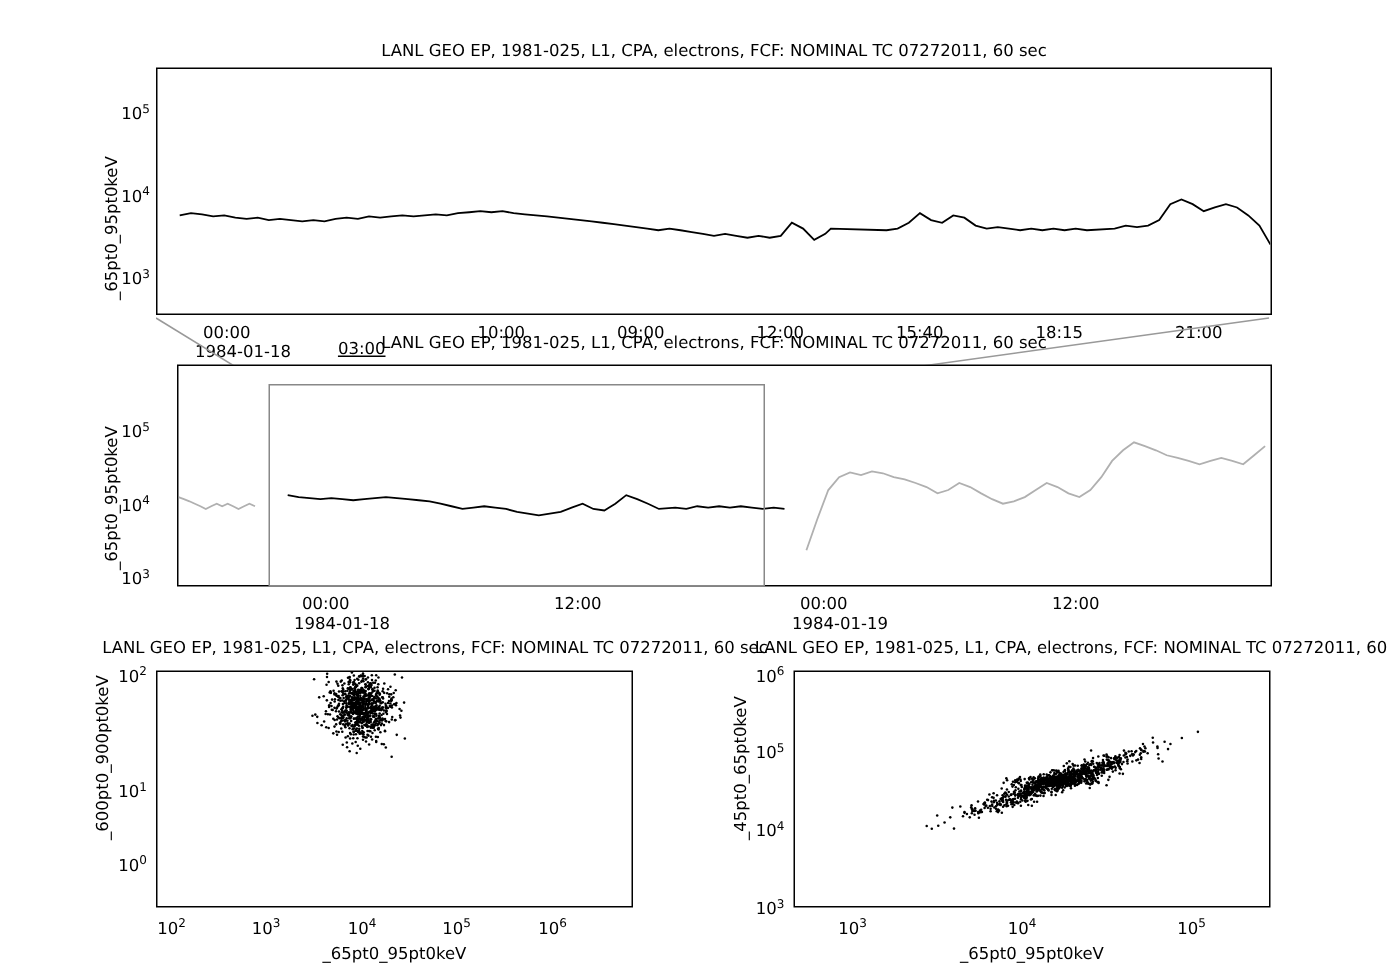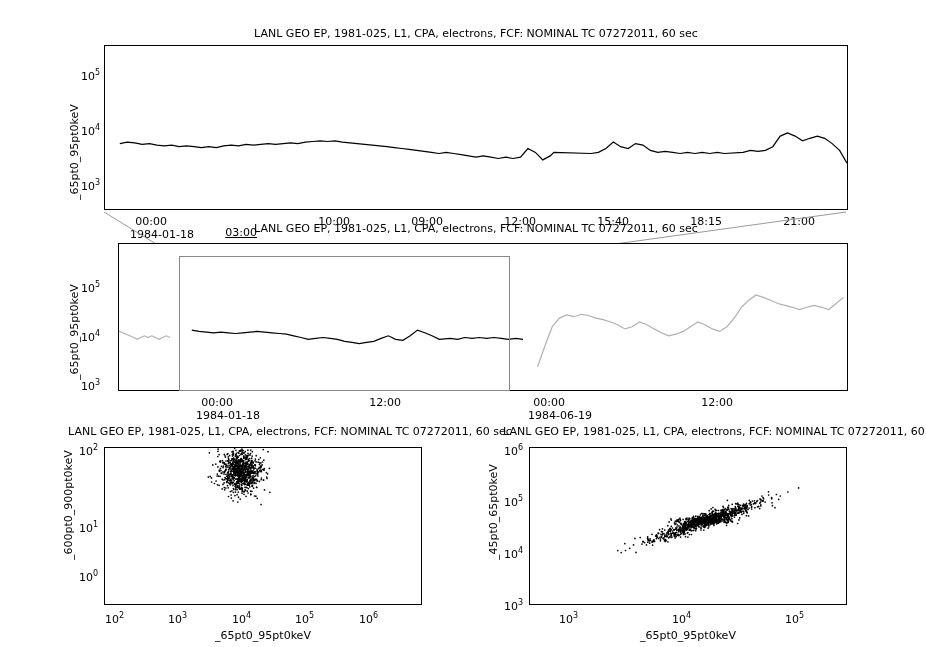--- a/index.html
+++ b/index.html
@@ -125,21 +125,21 @@
   <div class="tick-label-y" style="left:68px; top:378px; width:32px;">10<sup>3</sup></div>
   <div class="tick-label-y" style="left:68px; top:329px; width:32px;">10<sup>4</sup></div>
   <div class="tick-label-y" style="left:68px; top:280px; width:32px;">10<sup>5</sup></div>
 
   <div class="tick-label-x" style="left:183px; top:396px; width:50px;">00:00</div>
   <div class="tick-label-x" style="left:351px; top:396px; width:50px;">12:00</div>
   <div class="tick-label-x" style="left:515px; top:396px; width:50px;">00:00</div>
   <div class="tick-label-x" style="left:683px; top:396px; width:50px;">12:00</div>
 
   <div class="date-label" style="left:196px; top:409px;">1984-01-18</div>
-  <div class="date-label" style="left:528px; top:409px;">1984-06-19</div>
+  <div class="date-label" style="left:528px; top:409px;">1984-01-19</div>
 </div>
 
 <div class="panel">
 
   <div class="title" style="left:-80px; top:425px; width:740px;">LANL GEO EP, 1981-025, L1, CPA, electrons, FCF: NOMINAL TC 07272011, 60 sec</div>
 
   <div class="ylabel" style="left:62px; top:560px; width:180px;">_600pt0_900pt0keV</div>
 
   <div class="axis-box" id="ax-bl" style="left:104px; top:447px; width:318px; height:158px;">
     <svg width="316" height="156" viewBox="0 0 316 156">

